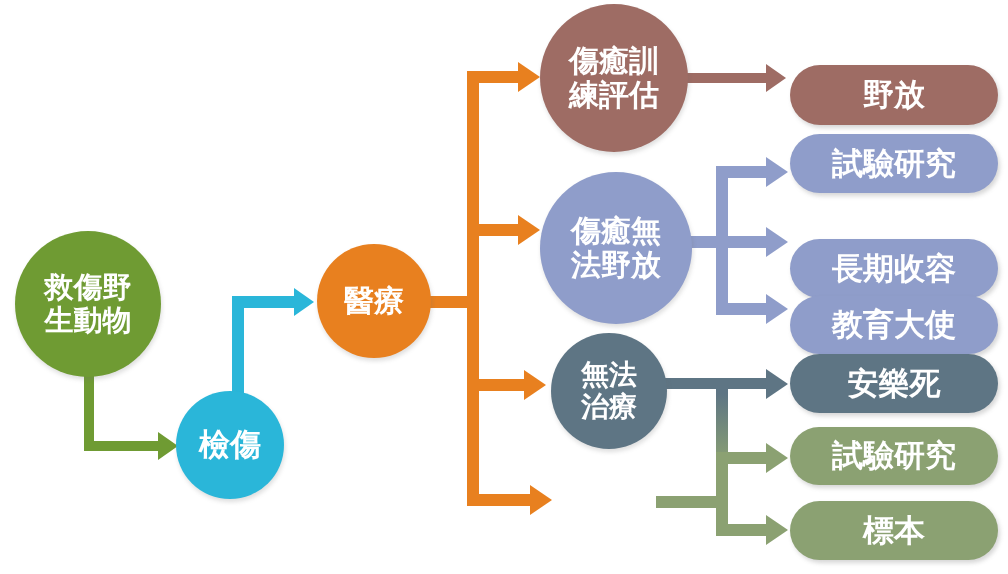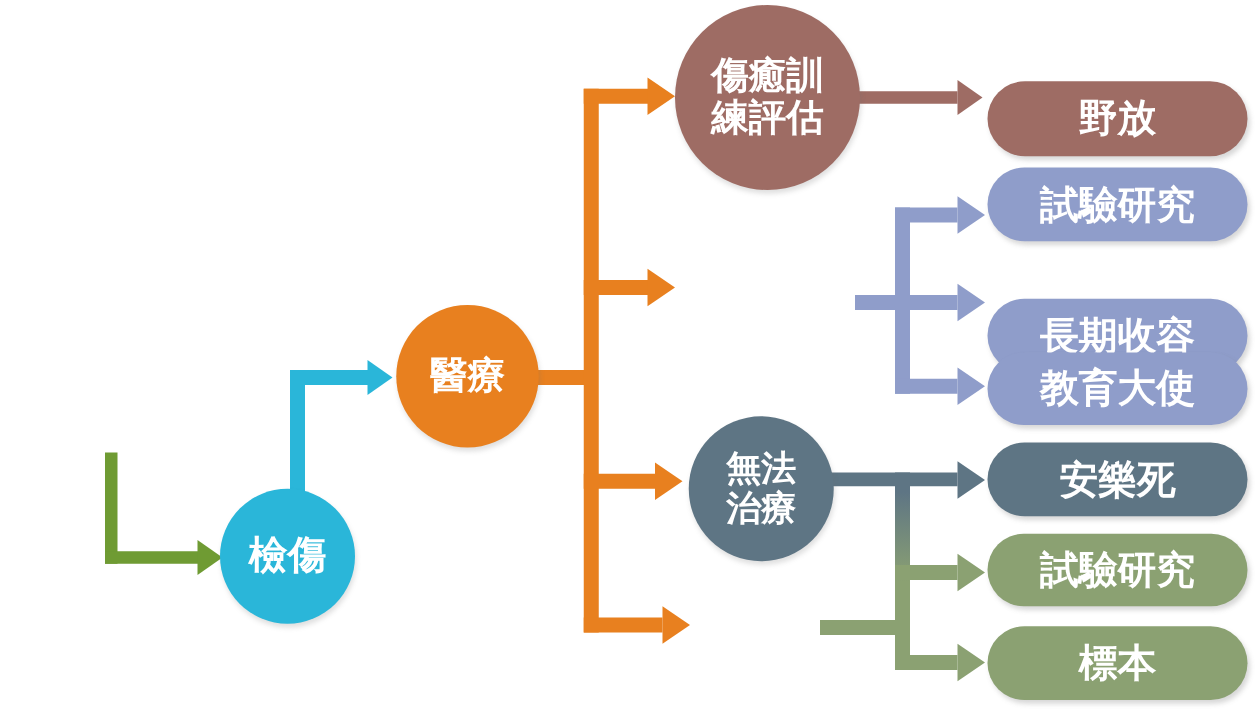--- a/index.html
+++ b/index.html
@@ -71,51 +71,59 @@
   <div class="line bg-slate" style="left:660px;top:378px;width:106px;height:11px;"></div>
   <div class="arr c-slate" style="left:766px;top:369px;"></div>
 
   <div class="line grad-slate-sage" style="left:716px;top:378px;width:12px;height:158px;"></div>
   <div class="line bg-sage" style="left:656px;top:496px;width:72px;height:12px;"></div>
   <div class="line bg-sage" style="left:716px;top:452px;width:50px;height:12px;"></div>
   <div class="arr c-sage" style="left:766px;top:443px;"></div>
   <div class="line bg-sage" style="left:716px;top:524px;width:50px;height:12px;"></div>
   <div class="arr c-sage" style="left:766px;top:515px;"></div>
 
+  <div class="circle bg-green" style="left:15px;top:231px;width:146px;height:146px;font-size:29px;">
+    <span>救傷野</span>
+    <span>生動物</span>
+  </div>
 
   <div class="circle bg-cyan" style="left:176px;top:391px;width:108px;height:108px;font-size:31px;">
     <span>檢傷</span>
   </div>
 
   <div class="circle bg-orange" style="left:317px;top:244px;width:114px;height:114px;font-size:30px;">
     <span>醫療</span>
   </div>
 
   <div class="circle bg-brown" style="left:540px;top:4px;width:148px;height:148px;font-size:30px;">
     <span>傷癒訓</span>
     <span>練評估</span>
   </div>
 
+  <div class="circle bg-peri" style="left:540px;top:172px;width:152px;height:152px;font-size:30px;">
+    <span>傷癒無</span>
+    <span>法野放</span>
+  </div>
 
   <div class="circle bg-slate" style="left:551px;top:333px;width:116px;height:116px;font-size:28px;">
     <span>無法</span>
     <span>治療</span>
   </div>
 
 
   <div class="pill bg-brown" style="top:48px;height:60px;margin-top:17px;">
     <span>野放</span>
   </div>
   <div class="pill bg-peri" style="top:134px;height:59px;">
     <span>試驗研究</span>
   </div>
   <div class="pill bg-peri" style="top:206px;height:59px;margin-top:33px;">
     <span>長期收容</span>
   </div>
-  <div class="pill bg-peri" style="top:282px;height:58px;">
+  <div class="pill bg-peri" style="top:296px;height:58px;">
     <span>教育大使</span>
   </div>
   <div class="pill bg-slate" style="top:354px;height:59px;">
     <span>安樂死</span>
   </div>
   <div class="pill bg-sage" style="top:427px;height:58px;">
     <span>試驗研究</span>
   </div>
   <div class="pill bg-sage" style="top:501px;height:59px;">
     <span>標本</span>

